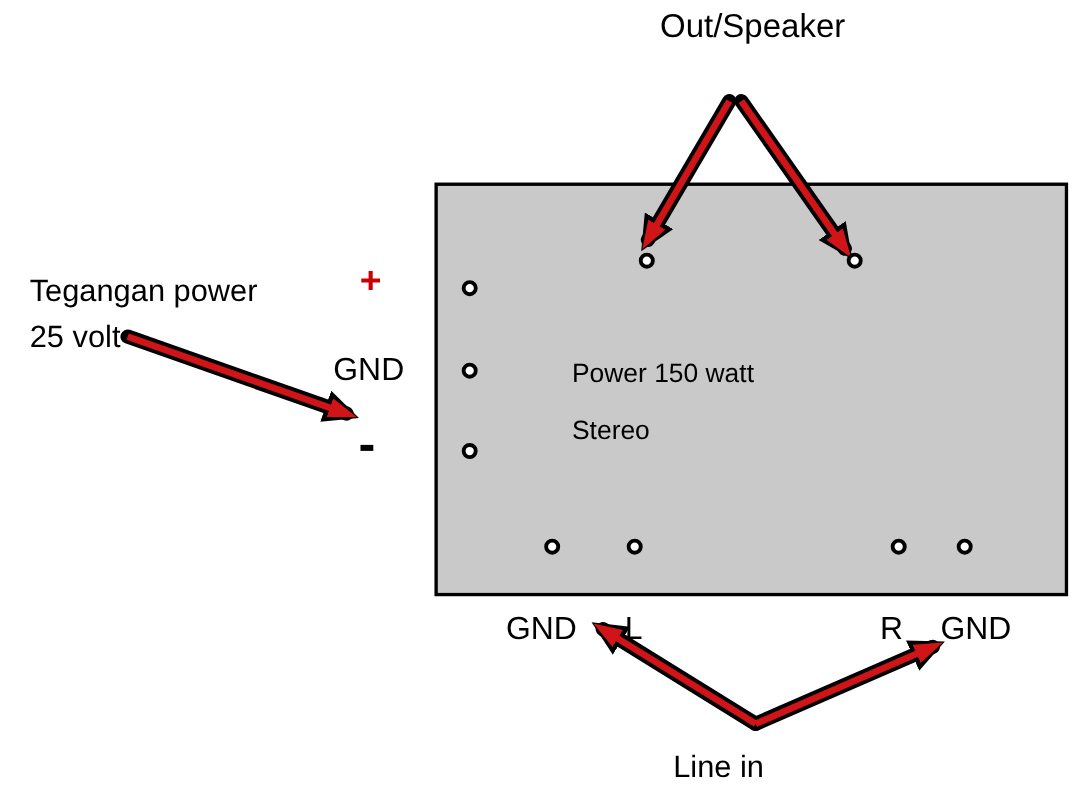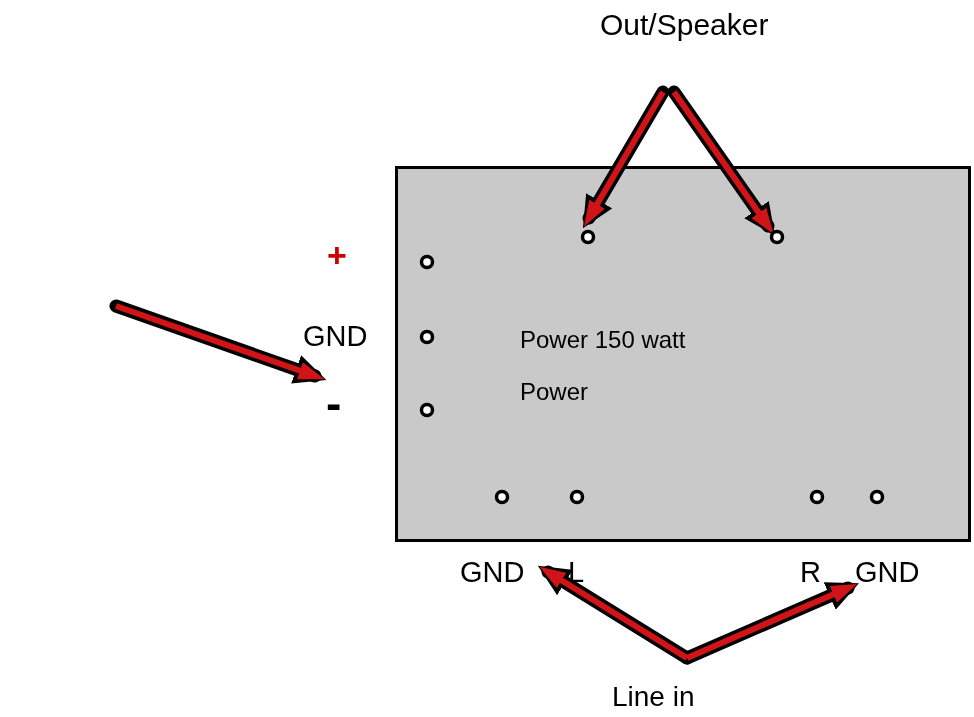--- a/index.html
+++ b/index.html
@@ -50,25 +50,29 @@
 </style>
 </head>
 <body>
 
 <div class="canvas">
 
   <div class="board"></div>
 
   <div class="label board-title">
     <div>Power 150 watt</div>
-    <div>Power</div>
+    <div>Stereo</div>
   </div>
 
   <div class="label out-speaker">Out/Speaker</div>
 
+  <div class="label tegangan">
+    <div>Tegangan power</div>
+    <div>25 volt</div>
+  </div>
   <div class="label plus">+</div>
   <div class="label gnd-left">GND</div>
   <div class="label minus">-</div>
 
   <div class="label bottom-label bl-gnd1">GND</div>
   <div class="label bottom-label bl-l">L</div>
   <div class="label bottom-label bl-r">R</div>
   <div class="label bottom-label bl-gnd2">GND</div>
   <div class="label line-in">Line in</div>
 

